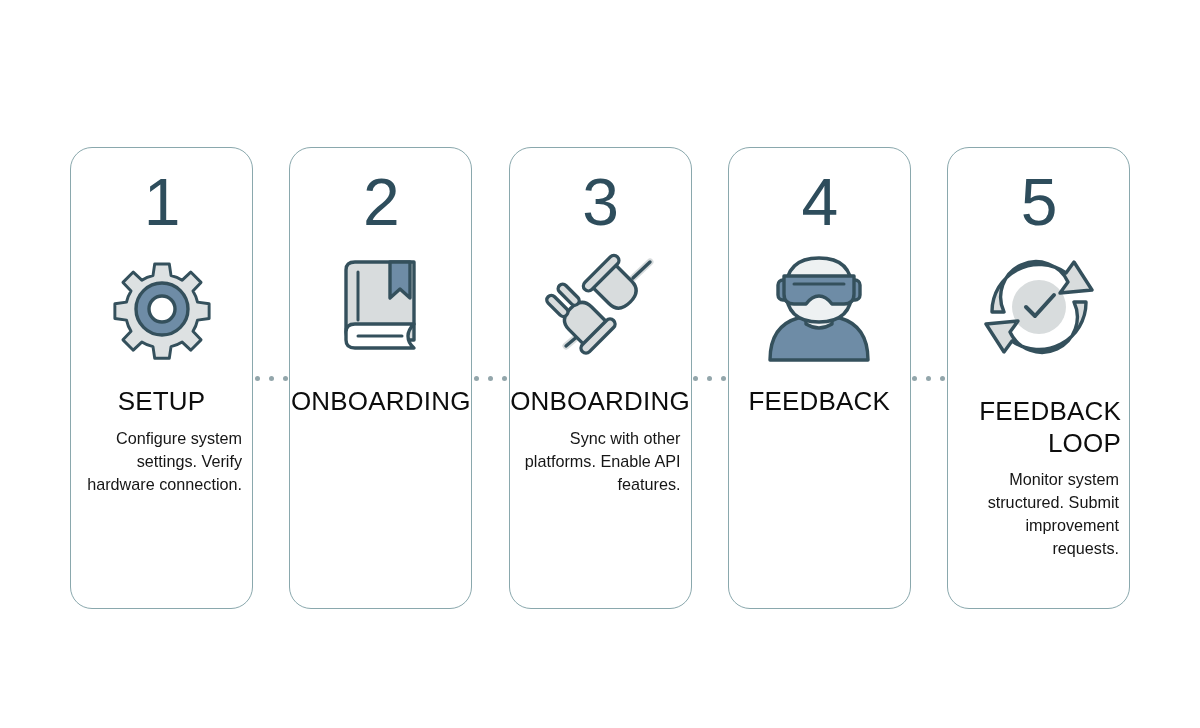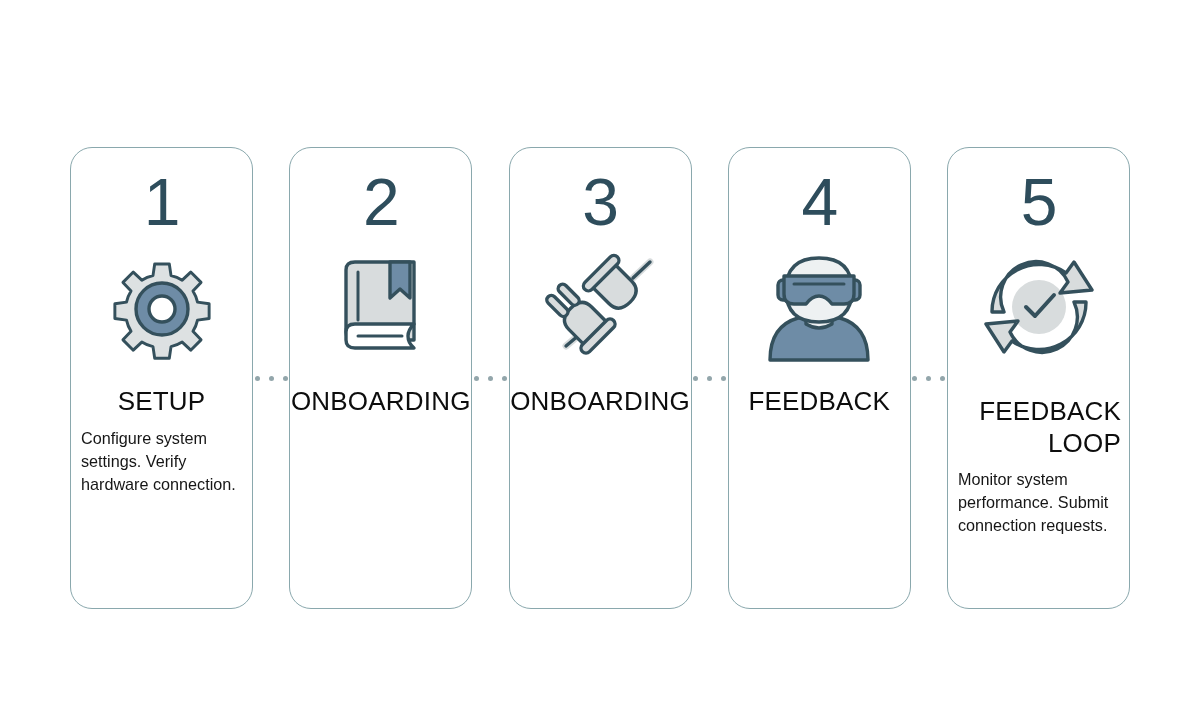--- a/index.html
+++ b/index.html
@@ -80,21 +80,21 @@
     text-align: right;
     line-height: 1.22;
     letter-spacing: 0.2px;
     margin-top: 14px;
   }
 
   .card-desc {
     font-size: 16.2px;
     font-weight: 400;
     color: #161616;
-    text-align: left;
+    text-align: right;
     line-height: 1.42;
     margin-top: 9px;
     padding: 0 2px;
   }
 
   
   .card.tall-title .card-title { margin-top: 24px; }
 </style>
 </head>
 <body>
@@ -175,20 +175,21 @@
             <path d="M32 92 L64 92 L64 68 Q64 54 48 54 Q32 54 32 68 Z" fill="#d8dcdd"></path>
             <rect x="26" y="88" width="44" height="10" rx="5" fill="#d8dcdd"></rect>
 
             <rect x="36" y="30" width="9" height="26" rx="4.5" fill="#d8dcdd"></rect>
             <rect x="52" y="30" width="9" height="26" rx="4.5" fill="#d8dcdd"></rect>
           </g>
         </g>
       </svg>
     </div>
     <div class="card-title">ONBOARDING</div>
+    <div class="card-desc">Sync with other platforms. Enable API features.</div>
   </div>
 
   <div class="connector">
     <span class="dot"></span>
     <span class="dot"></span>
     <span class="dot"></span>
   </div>
 
   <div class="card">
     <div class="step-number">4</div>
@@ -234,16 +235,16 @@
                    A35 35 0 0 0 26 64 Z"></path>
 
           <path d="M108 54
                    A47 47 0 0 1 34 93
                    L26 104 L8 76 L40 73 L32 84
                    A35 35 0 0 0 96 54 Z"></path>
         </g>
       </svg>
     </div>
     <div class="card-title">FEEDBACK LOOP</div>
-    <div class="card-desc">Monitor system performance. Submit connection requests.</div>
+    <div class="card-desc">Monitor system structured. Submit improvement requests.</div>
   </div>
 
 </div>
 
 </body></html>

